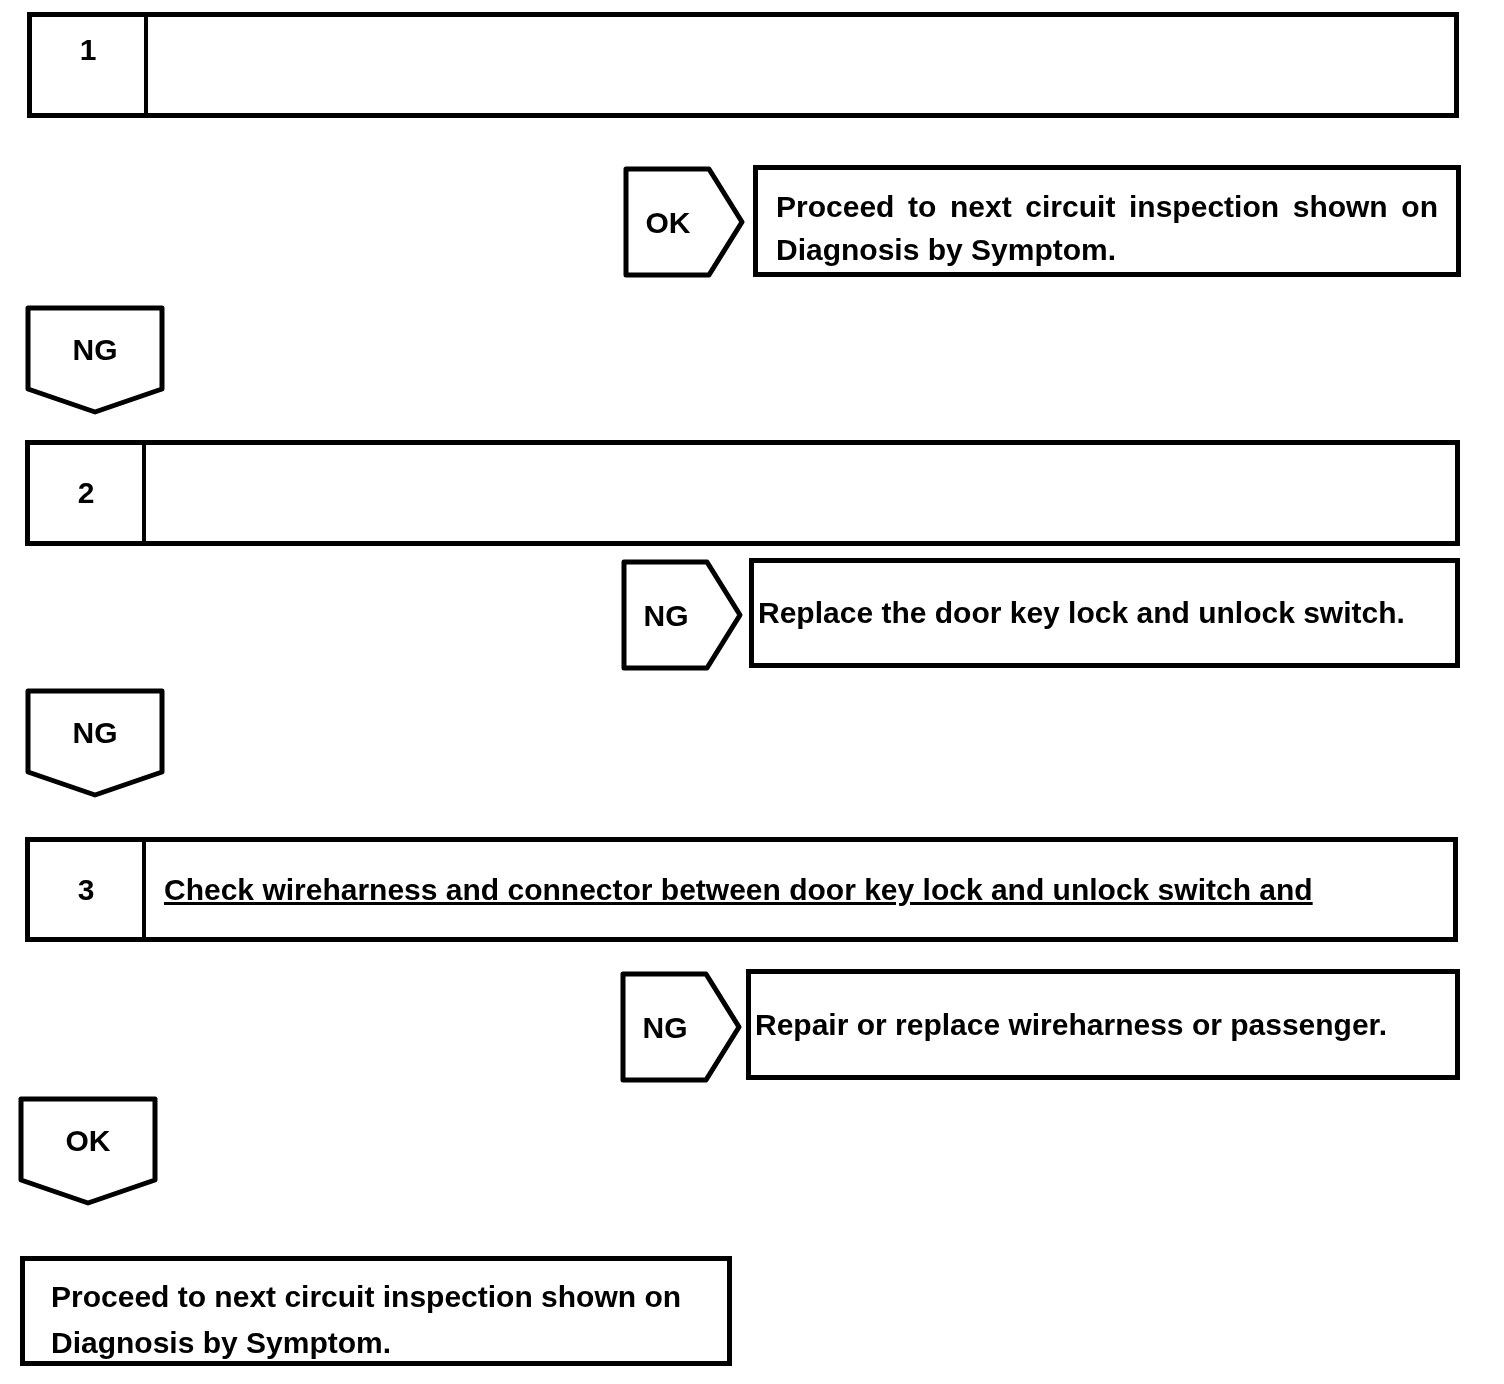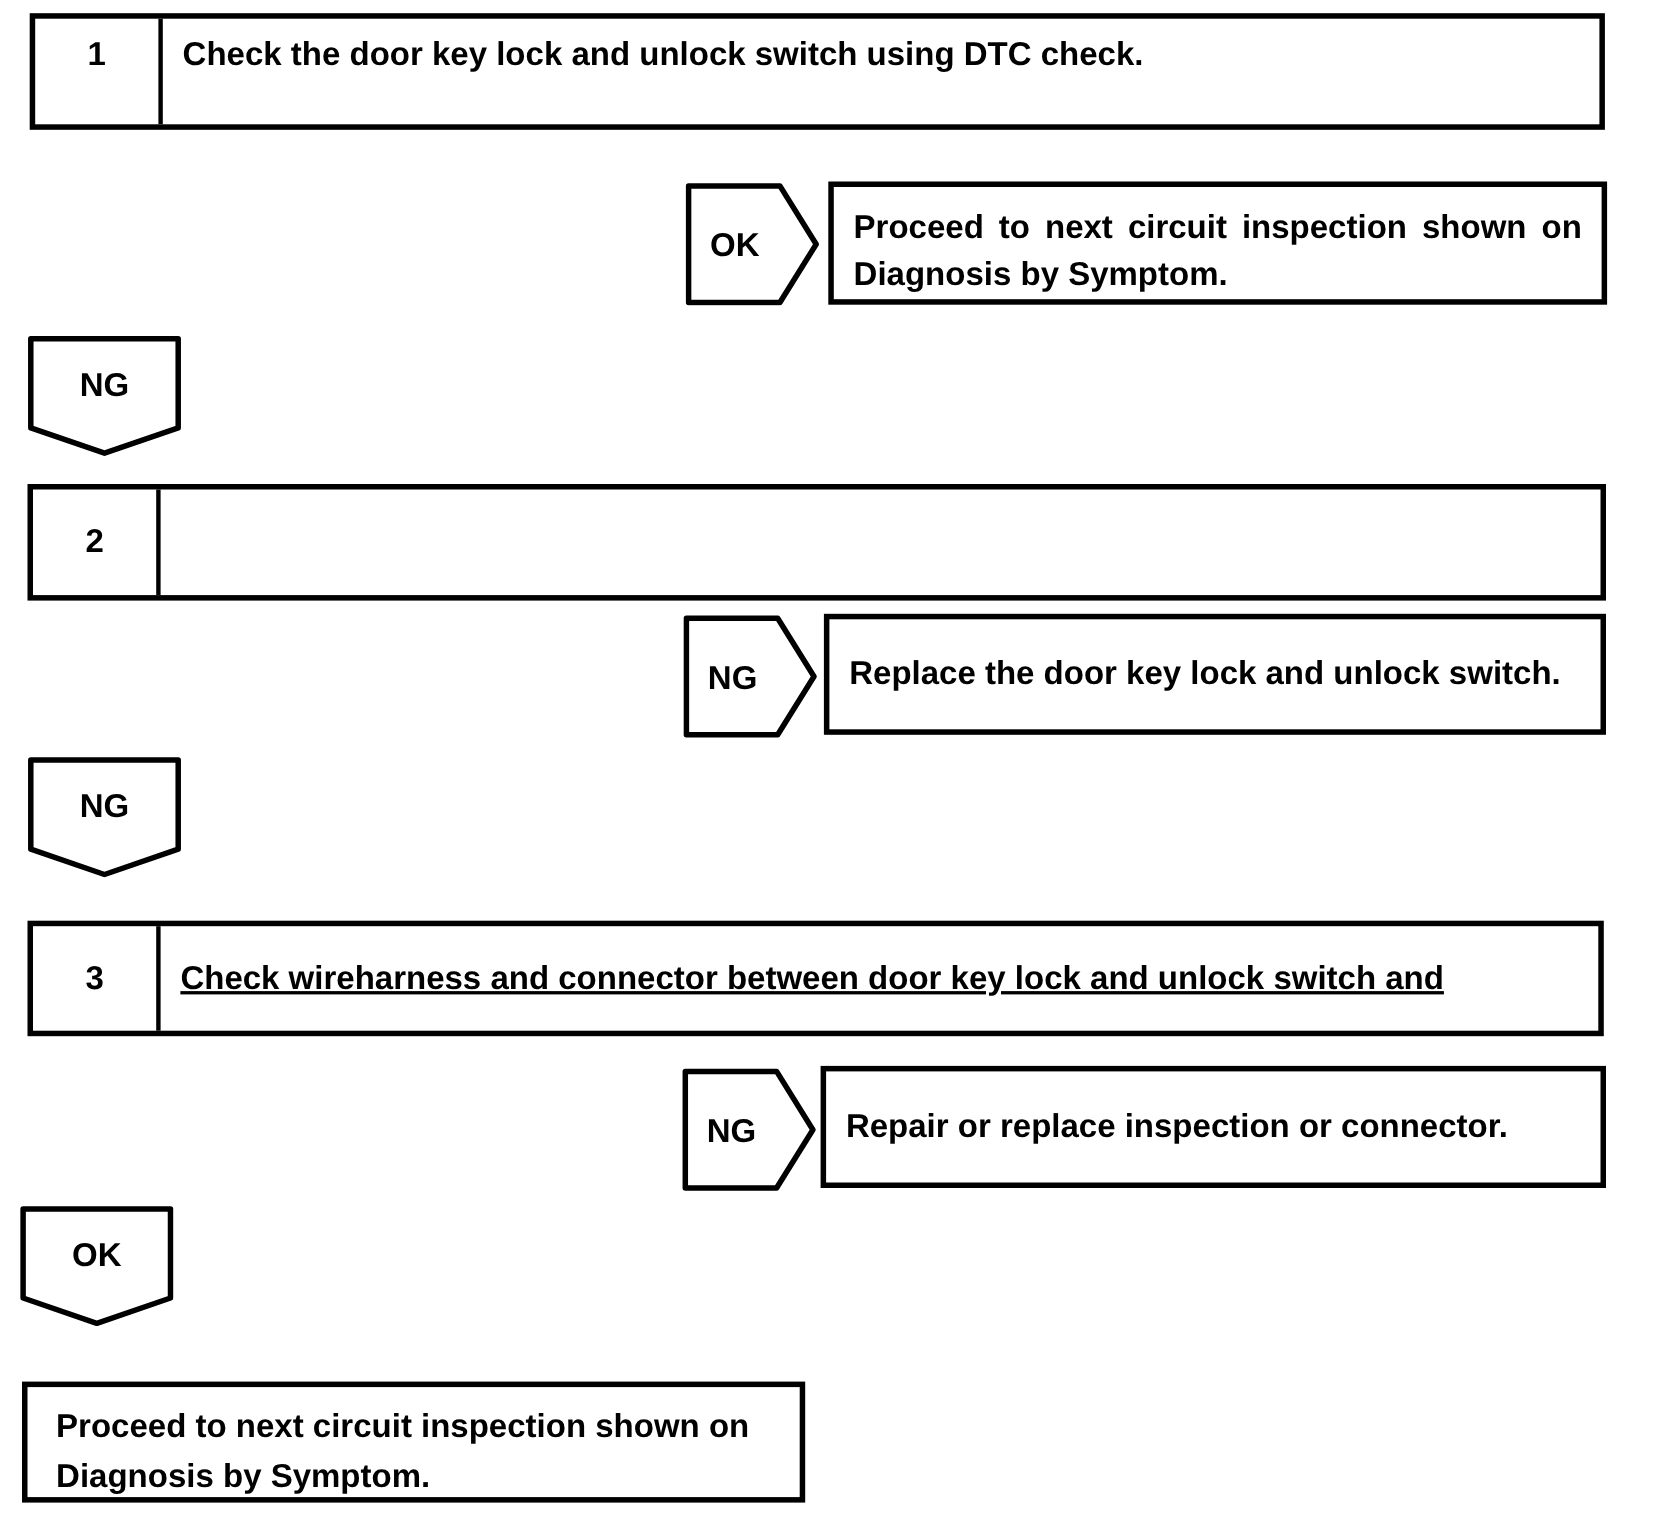--- a/index.html
+++ b/index.html
@@ -62,21 +62,21 @@
   .result-box.two-line .line { line-height: 43px; }
   .justify-line {
     display: block;
     text-align: justify;
     text-align-last: justify;
     white-space: normal;
   }
   .result-box.one-line {
     display: flex;
     align-items: center;
-    padding-left: 18px;
+    padding-left: 4px;
     padding-right: 12px;
   }
   
   .terminal-box {
     position: absolute;
     box-sizing: border-box;
     border: 5px solid #000;
     background: #fff;
     font-size: 30px;
     padding: 13px 18px 0 26px;
@@ -98,23 +98,20 @@
     text-anchor: middle;
   }
 </style>
 </head>
 <body>
 
 <div id="canvas">
 
   <div class="step-box top-align" style="left:27px; top:12px; width:1432px; height:106px;">
     <div class="step-num">1</div>
-    <div class="step-body">
-      <span class="line">Check the door key lock and unlock switch using DTC check.</span>
-    </div>
   </div>
 
   <svg class="shape" style="left:623px; top:166px;" width="122" height="112" viewBox="0 0 122 112">
     <path d="M 3 3 L 86 3 L 119 56 L 86 109 L 3 109 Z"></path>
     <text x="45" y="67">OK</text>
   </svg>
   <div class="result-box two-line" style="left:753px; top:165px; width:708px; height:112px;">
     <span class="line justify-line">Proceed to next circuit inspection shown on</span>
     <span class="line">Diagnosis by Symptom.</span>
   </div>
@@ -146,21 +143,21 @@
     <div class="step-body">
       <span class="line">Check wireharness and connector between door key lock and unlock switch and</span>
     </div>
   </div>
 
   <svg class="shape" style="left:620px; top:971px;" width="122" height="112" viewBox="0 0 122 112">
     <path d="M 3 3 L 86 3 L 119 56 L 86 109 L 3 109 Z"></path>
     <text x="45" y="67">NG</text>
   </svg>
   <div class="result-box one-line" style="left:746px; top:969px; width:714px; height:111px;">
-    <span class="line">Repair or replace inspection or connector.</span>
+    <span class="line">Repair or replace wireharness or passenger.</span>
   </div>
 
   <svg class="shape" style="left:18px; top:1096px;" width="140" height="110" viewBox="0 0 140 110">
     <path d="M 3 3 L 137 3 L 137 84 L 70 107 L 3 84 Z"></path>
     <text x="70" y="55">OK</text>
   </svg>
 
   <div class="terminal-box" style="left:20px; top:1256px; width:712px; height:110px;">
     <span class="line">Proceed to next circuit inspection shown on</span>
     <span class="line">Diagnosis by Symptom.</span>

